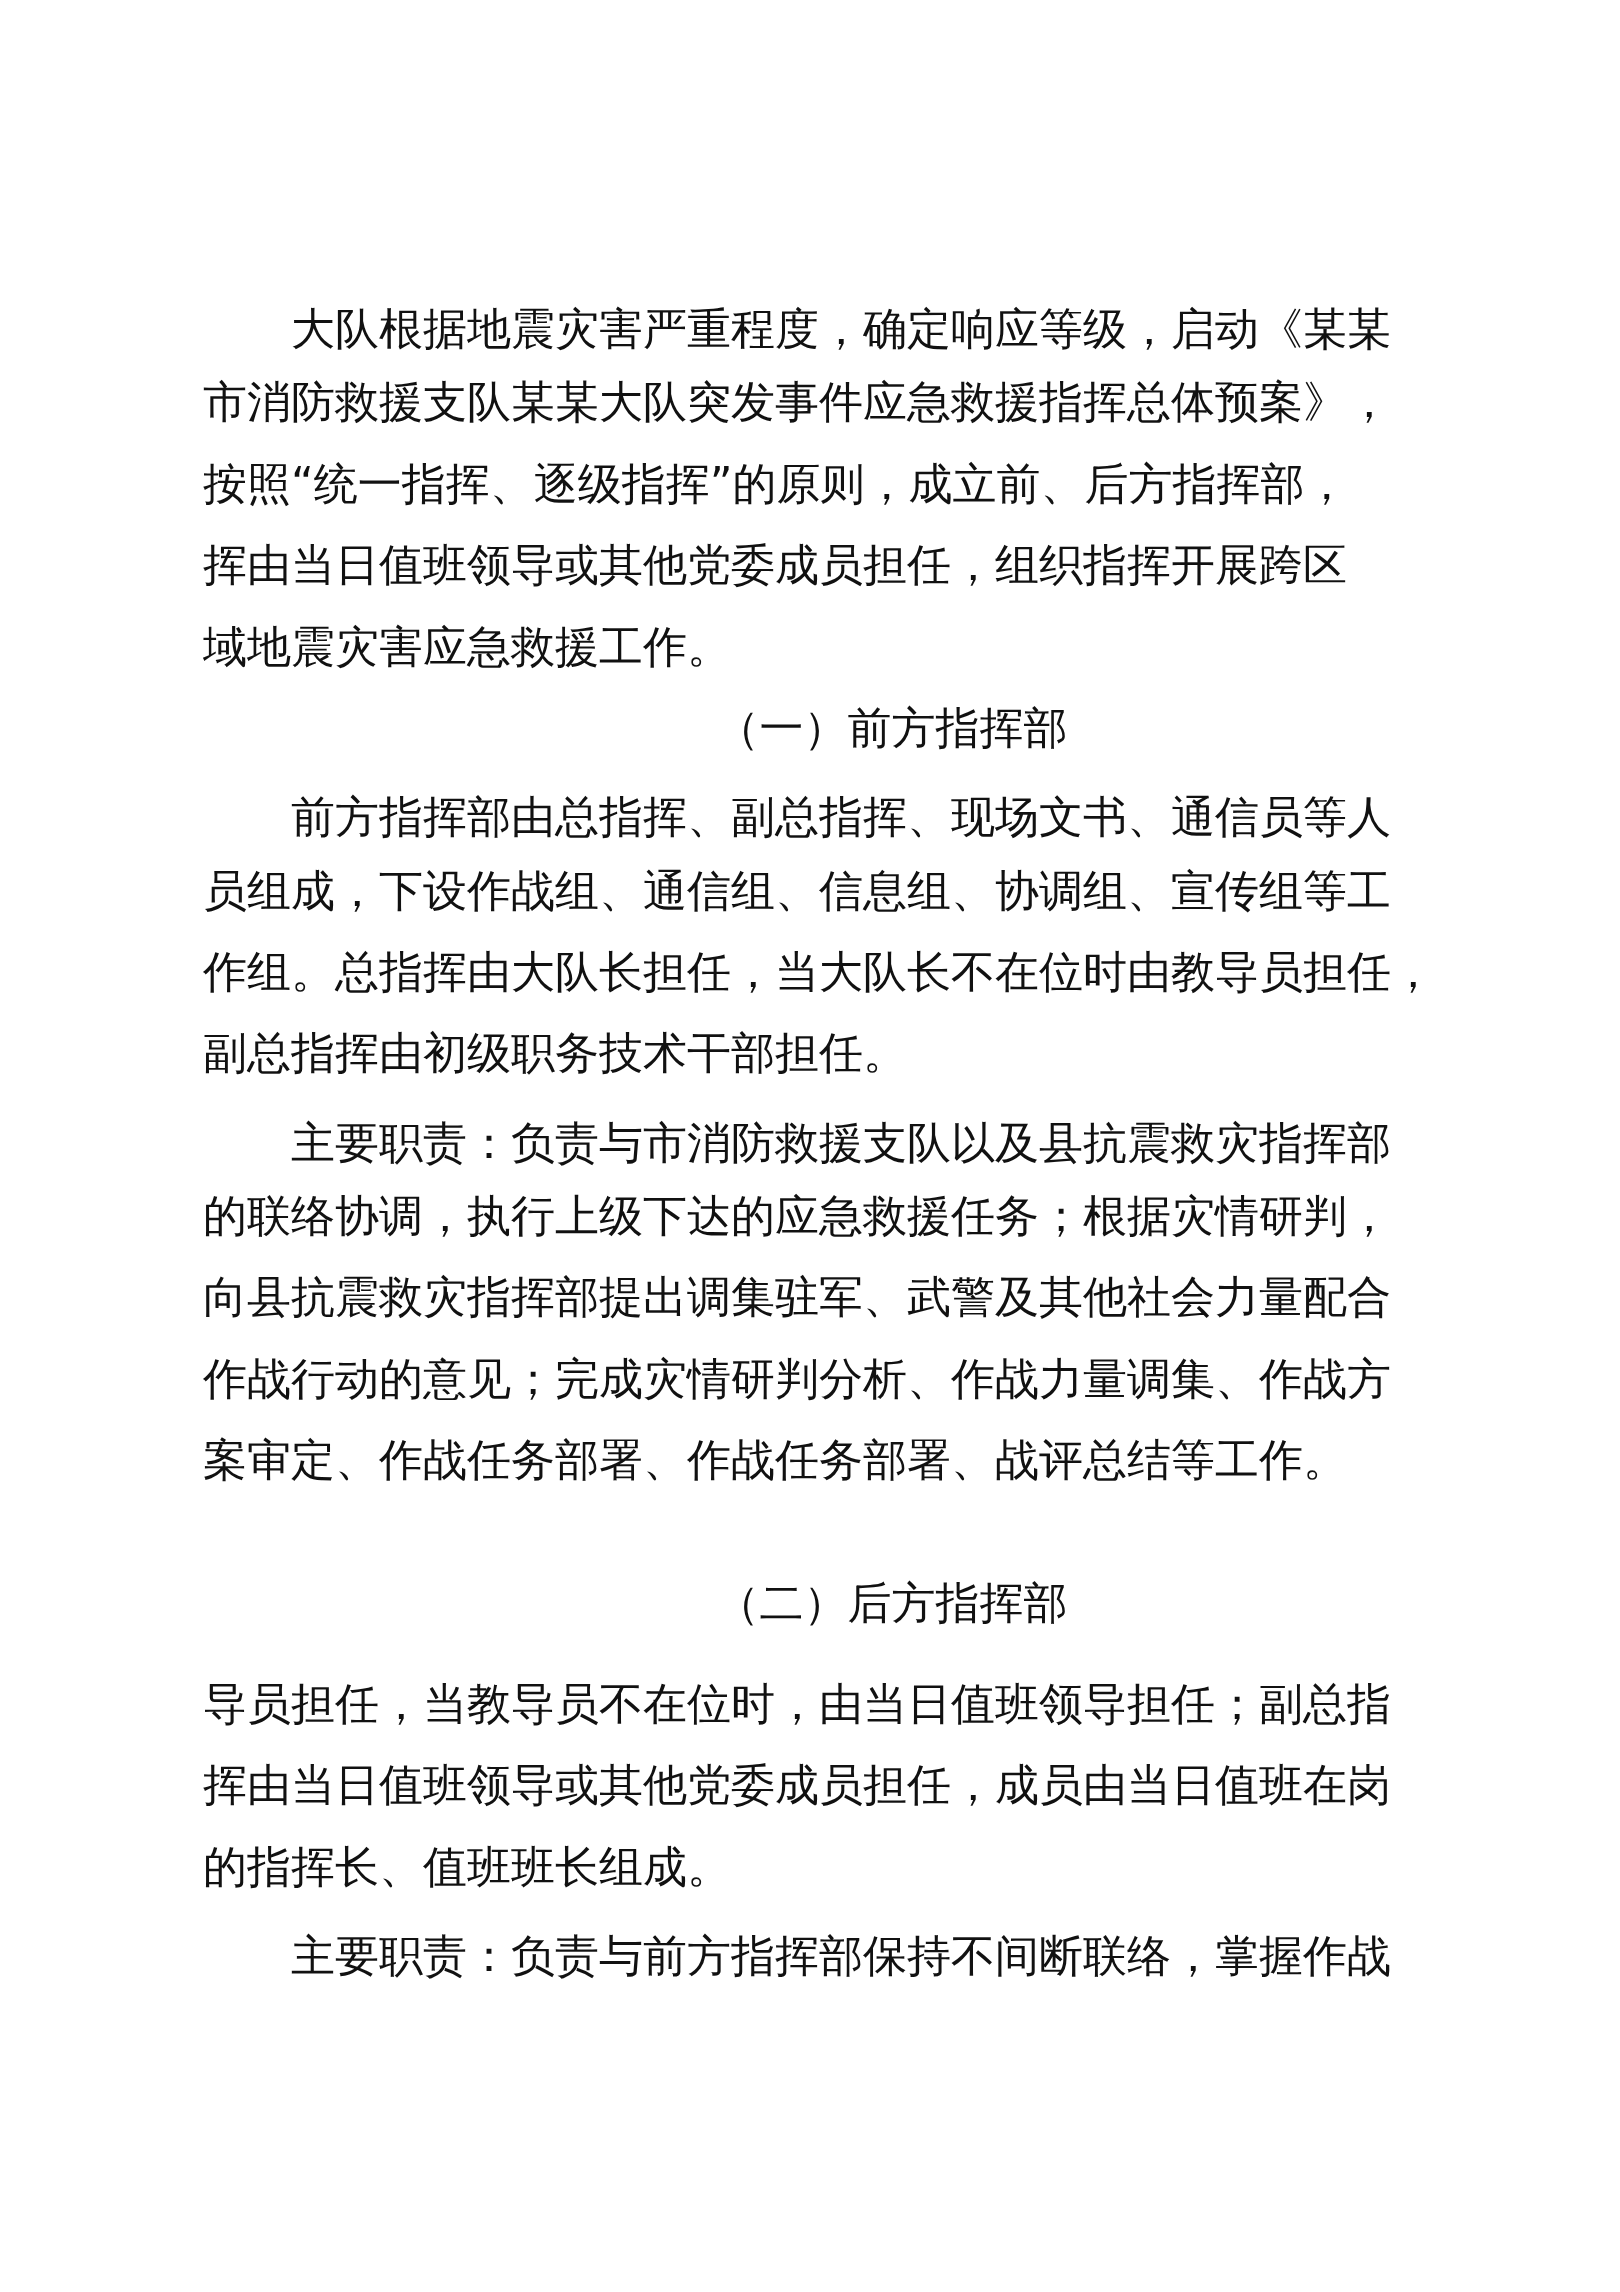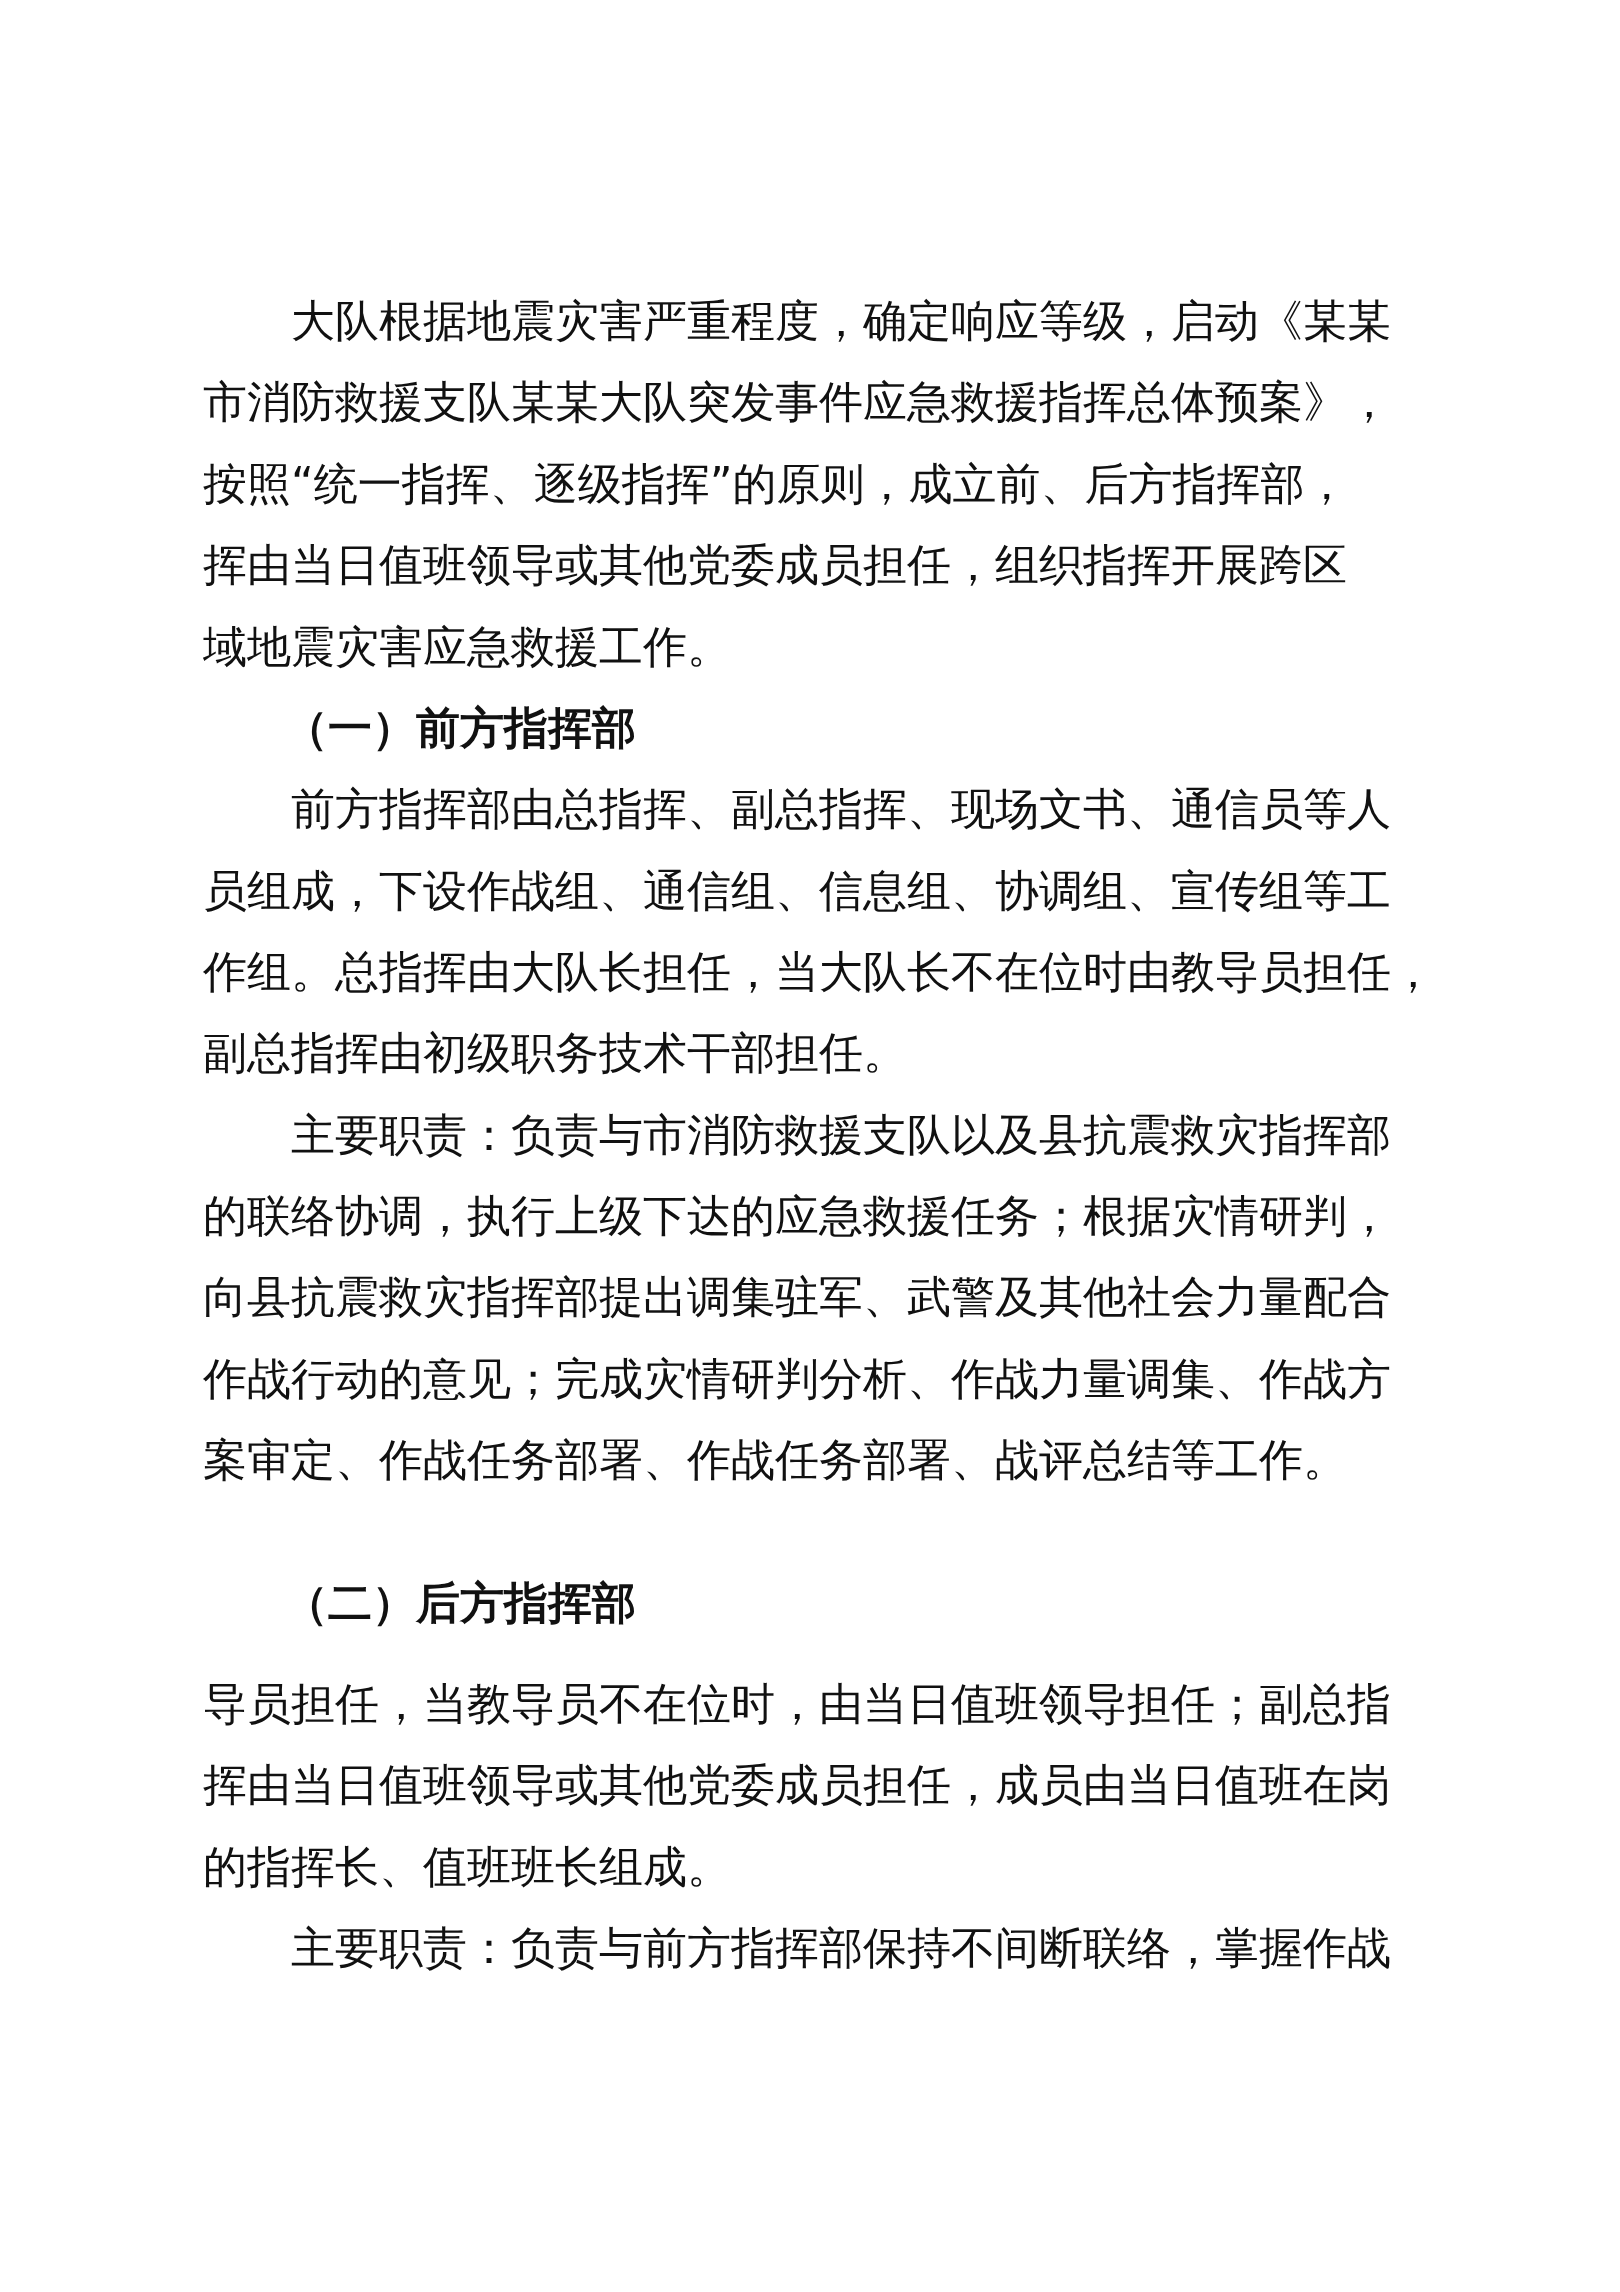--- a/index.html
+++ b/index.html
@@ -10,22 +10,22 @@
     left: 203px;
     width: 1215px;
     height: 59px;
     line-height: 59px;
     font-family: "DejaVu Sans", sans-serif;
     font-size: 44px;
     color: #111111;
     white-space: nowrap;
     letter-spacing: 0px;
   }
-  .indent { left: 291px; }
-  .heading { font-weight: bold; left: 291px; }
+  .indent { left: 291px; margin-top: 8px; }
+  .heading { font-weight: normal; left: 291px; text-align: center; }
 </style>
 </head>
 <body>
 
 <div class="page">
 
   <div class="line indent" style="top:291px">大队根据地震灾害严重程度，确定响应等级，启动《某某</div>
   <div class="line" style="top:372px">市消防救援支队某某大队突发事件应急救援指挥总体预案》，</div>
   <div class="line" style="top:454px">按照“统一指挥、逐级指挥”的原则，成立前、后方指挥部，</div>
   <div class="line" style="top:535px">挥由当日值班领导或其他党委成员担任，组织指挥开展跨区</div>

